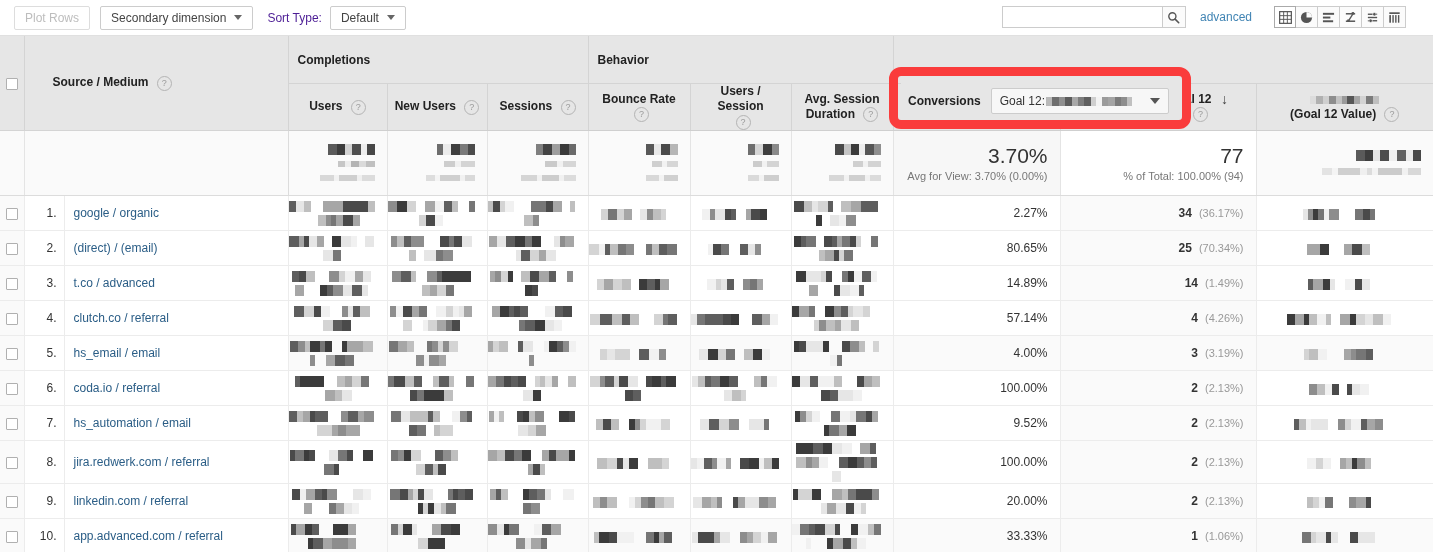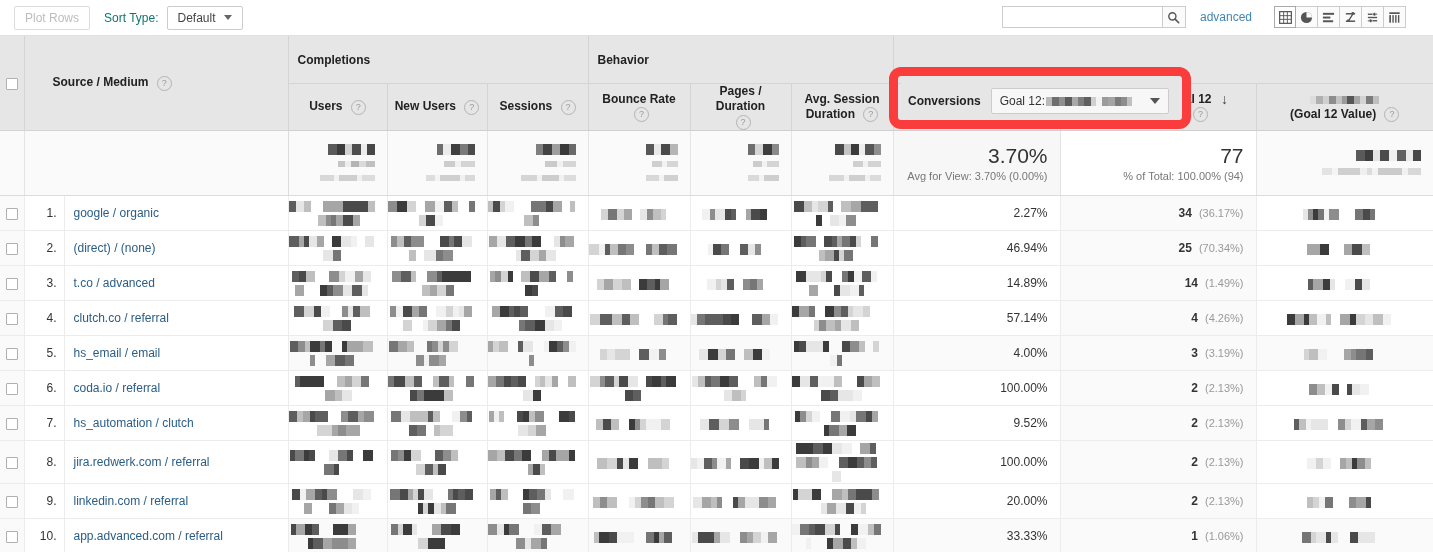--- a/index.html
+++ b/index.html
@@ -26,21 +26,21 @@
     box-sizing:border-box;white-space:nowrap;
   }
   .btn.disabled{color:#bdbdbd;border-color:#ddd;cursor:default;background:#fff;}
   .btn .caret{
     margin-left:8px;width:0;height:0;
     border-left:4px solid transparent;border-right:4px solid transparent;
     border-top:5px solid #666;
   }
   #plot-rows{margin-left:14px;}
   #sec-dim{margin-left:10px;}
-  .sort-label{margin-left:14px;font-size:12px;color:#0f766e;}
+  .sort-label{margin-left:14px;font-size:12px;color:#4c1d95;}
   #sort-type{margin-left:8px;min-width:72px;justify-content:space-between;}
 
   .right-tools{position:absolute;right:27px;top:6px;display:flex;align-items:center;}
   .searchwrap{display:flex;align-items:center;}
   .search-input{
     width:160px;height:22px;border:1px solid #ccc;border-right:none;
     box-sizing:border-box;padding:0 6px;font-size:12px;color:#333;
     font-family:"Liberation Sans",sans-serif;outline:none;background:#fff;
   }
   .search-btn{
@@ -169,20 +169,24 @@
 </head>
 <body>
 
 <div class="app">
 
   <div class="toolbar">
     <div class="btn disabled" id="plot-rows">
       <span>Plot Rows</span>
     </div>
 
+    <div class="btn" id="sec-dim">
+      <span>Secondary dimension</span>
+      <span class="caret"></span>
+    </div>
 
     <span class="sort-label">Sort Type:</span>
 
     <div class="btn" id="sort-type">
       <span>Default</span>
       <span class="caret"></span>
     </div>
 
     <div class="right-tools">
       <div class="searchwrap">
@@ -297,21 +301,21 @@
         </td>
         <td class="colhdr">
           <span>Sessions</span>
           <span class="q">?</span>
         </td>
         <td class="colhdr">
           <span>Bounce Rate</span><br>
           <span class="q">?</span>
         </td>
         <td class="colhdr">
-          <span>Pages / Duration</span><br>
+          <span>Users / Session</span><br>
           <span class="q">?</span>
         </td>
         <td class="colhdr">
           <span>Avg. Session</span><br>
           <span>Duration</span>
           <span class="q">?</span>
         </td>
 
         <td class="colhdr">
           <span class="mos">
@@ -421,28 +425,28 @@
             <td class="num" style="text-align: center;"><span class="mos"><i style="width: 7px; height: 11px; background: rgb(212, 212, 212);"></i><i style="width: 9px; height: 11px; background: rgb(118, 118, 118);"></i><i style="width: 7px; height: 11px; background: rgb(212, 212, 212);"></i><i style="width: 8px; height: 11px; background: rgb(166, 166, 166);"></i><i style="width: 8px; height: 11px; background: transparent;"></i><i style="width: 7px; height: 11px; background: rgb(230, 230, 230);"></i><i style="width: 6px; height: 11px; background: rgb(141, 141, 141);"></i><i style="width: 8px; height: 11px; background: rgb(191, 191, 191);"></i><i style="width: 5px; height: 11px; background: rgb(212, 212, 212);"></i></span></td>
             <td class="num" style="text-align: center;"><span class="mos"><i style="width: 8px; height: 11px; background: rgb(241, 241, 241);"></i><i style="width: 5px; height: 11px; background: rgb(141, 141, 141);"></i><i style="width: 10px; height: 11px; background: rgb(230, 230, 230);"></i><i style="width: 6px; height: 11px; background: rgb(74, 74, 74);"></i><i style="width: 5px; height: 11px; background: rgb(94, 94, 94);"></i><i style="width: 10px; height: 11px; background: transparent;"></i><i style="width: 5px; height: 11px; background: rgb(166, 166, 166);"></i><i style="width: 9px; height: 11px; background: rgb(74, 74, 74);"></i><i style="width: 7px; height: 11px; background: rgb(59, 59, 59);"></i></span></td>
             <td class="num" style="text-align: center;"><span class="mos"><i style="width: 10px; height: 11px; background: rgb(74, 74, 74);"></i><i style="width: 8px; height: 11px; background: rgb(191, 191, 191);"></i><i style="width: 6px; height: 11px; background: rgb(230, 230, 230);"></i><i style="width: 10px; height: 11px; background: rgb(212, 212, 212);"></i><i style="width: 5px; height: 11px; background: rgb(94, 94, 94);"></i><i style="width: 8px; height: 11px; background: transparent;"></i><i style="width: 10px; height: 11px; background: rgb(191, 191, 191);"></i><i style="width: 10px; height: 11px; background: rgb(166, 166, 166);"></i><i style="width: 10px; height: 11px; background: rgb(94, 94, 94);"></i><i style="width: 7px; height: 11px; background: rgb(94, 94, 94);"></i><i style="width: 6px; height: 11px; background: rgb(59, 59, 59);"></i><i style="width: 8px; height: 11px; background: transparent;"></i><i style="width: 9px; height: 11px; background: rgb(230, 230, 230);"></i><i style="width: 7px; height: 11px; background: rgb(241, 241, 241);"></i><i style="width: 10px; height: 11px; background: rgb(141, 141, 141);"></i></span></td>
             <td class="num">2.27%</td>
             <td class="num alt"><span class="strong">34</span><span class="pct">(36.17%)</span></td>
             <td class="num" style="text-align: center; border-right: none;"><span class="mos"><i style="width: 5px; height: 11px; background: rgb(230, 230, 230);"></i><i style="width: 5px; height: 11px; background: rgb(141, 141, 141);"></i><i style="width: 5px; height: 11px; background: rgb(59, 59, 59);"></i><i style="width: 6px; height: 11px; background: rgb(118, 118, 118);"></i><i style="width: 5px; height: 11px; background: rgb(241, 241, 241);"></i><i style="width: 10px; height: 11px; background: rgb(141, 141, 141);"></i><i style="width: 16px; height: 11px; background: transparent;"></i><i style="width: 8px; height: 11px; background: rgb(118, 118, 118);"></i><i style="width: 7px; height: 11px; background: rgb(74, 74, 74);"></i><i style="width: 5px; height: 11px; background: rgb(118, 118, 118);"></i></span></td>
           </tr>
           <tr class="drow">
             <td class="chk"><input type="checkbox" style=""></td>
             <td class="idx">2.</td>
-            <td class="dim"><a>(direct) / (none)</a></td>
+            <td class="dim"><a>(direct) / (email)</a></td>
             <td class="num" style="text-align: center;"><span class="mos"><i style="width: 10px; height: 11px; background: rgb(94, 94, 94);"></i><i style="width: 5px; height: 11px; background: rgb(166, 166, 166);"></i><i style="width: 5px; height: 11px; background: rgb(74, 74, 74);"></i><i style="width: 8px; height: 11px; background: rgb(230, 230, 230);"></i><i style="width: 7px; height: 11px; background: rgb(166, 166, 166);"></i><i style="width: 8px; height: 11px; background: transparent;"></i><i style="width: 9px; height: 11px; background: rgb(59, 59, 59);"></i><i style="width: 10px; height: 11px; background: rgb(230, 230, 230);"></i><i style="width: 6px; height: 11px; background: rgb(241, 241, 241);"></i><i style="width: 8px; height: 11px; background: transparent;"></i><i style="width: 9px; height: 11px; background: rgb(230, 230, 230);"></i><i style="width: 10px; height: 11px; background: rgb(230, 230, 230);"></i><i style="width: 8px; height: 11px; background: rgb(118, 118, 118);"></i></span></td>
             <td class="num" style="text-align: center;"><span class="mos"><i style="width: 6px; height: 11px; background: rgb(141, 141, 141);"></i><i style="width: 7px; height: 11px; background: rgb(191, 191, 191);"></i><i style="width: 7px; height: 11px; background: rgb(94, 94, 94);"></i><i style="width: 6px; height: 11px; background: rgb(141, 141, 141);"></i><i style="width: 7px; height: 11px; background: rgb(141, 141, 141);"></i><i style="width: 16px; height: 11px; background: transparent;"></i><i style="width: 9px; height: 11px; background: rgb(74, 74, 74);"></i><i style="width: 5px; height: 11px; background: rgb(118, 118, 118);"></i><i style="width: 8px; height: 11px; background: rgb(74, 74, 74);"></i><i style="width: 10px; height: 11px; background: rgb(230, 230, 230);"></i><i style="width: 7px; height: 11px; background: rgb(191, 191, 191);"></i><i style="width: 8px; height: 11px; background: transparent;"></i><i style="width: 6px; height: 11px; background: rgb(230, 230, 230);"></i><i style="width: 6px; height: 11px; background: rgb(230, 230, 230);"></i><i style="width: 7px; height: 11px; background: rgb(118, 118, 118);"></i><i style="width: 10px; height: 11px; background: rgb(141, 141, 141);"></i></span></td>
             <td class="num" style="text-align: center;"><span class="mos"><i style="width: 8px; height: 11px; background: rgb(166, 166, 166);"></i><i style="width: 9px; height: 11px; background: rgb(230, 230, 230);"></i><i style="width: 9px; height: 11px; background: rgb(94, 94, 94);"></i><i style="width: 10px; height: 11px; background: rgb(59, 59, 59);"></i><i style="width: 7px; height: 11px; background: rgb(118, 118, 118);"></i><i style="width: 9px; height: 11px; background: rgb(59, 59, 59);"></i><i style="width: 13px; height: 11px; background: transparent;"></i><i style="width: 6px; height: 11px; background: rgb(230, 230, 230);"></i><i style="width: 5px; height: 11px; background: rgb(141, 141, 141);"></i><i style="width: 9px; height: 11px; background: rgb(166, 166, 166);"></i><i style="width: 9px; height: 11px; background: transparent;"></i><i style="width: 5px; height: 11px; background: rgb(230, 230, 230);"></i><i style="width: 9px; height: 11px; background: rgb(94, 94, 94);"></i><i style="width: 9px; height: 11px; background: rgb(212, 212, 212);"></i><i style="width: 7px; height: 11px; background: rgb(166, 166, 166);"></i><i style="width: 10px; height: 11px; background: rgb(230, 230, 230);"></i></span></td>
             <td class="num" style="text-align: center;"><span class="mos"><i style="width: 10px; height: 11px; background: rgb(212, 212, 212);"></i><i style="width: 6px; height: 11px; background: rgb(241, 241, 241);"></i><i style="width: 5px; height: 11px; background: rgb(94, 94, 94);"></i><i style="width: 8px; height: 11px; background: rgb(191, 191, 191);"></i><i style="width: 8px; height: 11px; background: rgb(118, 118, 118);"></i><i style="width: 8px; height: 11px; background: rgb(141, 141, 141);"></i><i style="width: 12px; height: 11px; background: transparent;"></i><i style="width: 6px; height: 11px; background: rgb(118, 118, 118);"></i><i style="width: 7px; height: 11px; background: rgb(191, 191, 191);"></i><i style="width: 8px; height: 11px; background: rgb(94, 94, 94);"></i><i style="width: 10px; height: 11px; background: rgb(118, 118, 118);"></i></span></td>
             <td class="num" style="text-align: center;"><span class="mos"><i style="width: 5px; height: 11px; background: rgb(241, 241, 241);"></i><i style="width: 8px; height: 11px; background: rgb(74, 74, 74);"></i><i style="width: 8px; height: 11px; background: rgb(118, 118, 118);"></i><i style="width: 11px; height: 11px; background: transparent;"></i><i style="width: 8px; height: 11px; background: rgb(94, 94, 94);"></i><i style="width: 7px; height: 11px; background: rgb(230, 230, 230);"></i><i style="width: 6px; height: 11px; background: rgb(141, 141, 141);"></i></span></td>
             <td class="num" style="text-align: center;"><span class="mos"><i style="width: 7px; height: 11px; background: rgb(59, 59, 59);"></i><i style="width: 5px; height: 11px; background: rgb(94, 94, 94);"></i><i style="width: 10px; height: 11px; background: rgb(118, 118, 118);"></i><i style="width: 8px; height: 11px; background: transparent;"></i><i style="width: 8px; height: 11px; background: rgb(74, 74, 74);"></i><i style="width: 5px; height: 11px; background: rgb(94, 94, 94);"></i><i style="width: 5px; height: 11px; background: rgb(166, 166, 166);"></i><i style="width: 8px; height: 11px; background: rgb(118, 118, 118);"></i><i style="width: 6px; height: 11px; background: rgb(74, 74, 74);"></i><i style="width: 5px; height: 11px; background: rgb(212, 212, 212);"></i><i style="width: 10px; height: 11px; background: transparent;"></i><i style="width: 7px; height: 11px; background: rgb(118, 118, 118);"></i><i style="width: 6px; height: 11px; background: rgb(191, 191, 191);"></i><i style="width: 9px; height: 11px; background: rgb(166, 166, 166);"></i><i style="width: 5px; height: 11px; background: rgb(74, 74, 74);"></i><i style="width: 5px; height: 11px; background: rgb(212, 212, 212);"></i><i style="width: 9px; height: 11px; background: rgb(118, 118, 118);"></i></span></td>
-            <td class="num">46.94%</td>
+            <td class="num">80.65%</td>
             <td class="num alt"><span class="strong">25</span><span class="pct">(70.34%)</span></td>
             <td class="num" style="text-align: center; border-right: none;"><span class="mos"><i style="width: 8px; height: 11px; background: rgb(166, 166, 166);"></i><i style="width: 5px; height: 11px; background: rgb(166, 166, 166);"></i><i style="width: 9px; height: 11px; background: rgb(59, 59, 59);"></i><i style="width: 15px; height: 11px; background: transparent;"></i><i style="width: 8px; height: 11px; background: rgb(166, 166, 166);"></i><i style="width: 10px; height: 11px; background: rgb(74, 74, 74);"></i><i style="width: 8px; height: 11px; background: rgb(191, 191, 191);"></i></span></td>
           </tr>
           <tr class="drow">
             <td class="chk"><input type="checkbox" style=""></td>
             <td class="idx">3.</td>
             <td class="dim"><a>t.co / advanced</a></td>
             <td class="num" style="text-align: center;"><span class="mos"><i style="width: 7px; height: 11px; background: rgb(94, 94, 94);"></i><i style="width: 7px; height: 11px; background: rgb(74, 74, 74);"></i><i style="width: 9px; height: 11px; background: rgb(191, 191, 191);"></i><i style="width: 14px; height: 11px; background: transparent;"></i><i style="width: 10px; height: 11px; background: rgb(141, 141, 141);"></i><i style="width: 6px; height: 11px; background: rgb(212, 212, 212);"></i><i style="width: 10px; height: 11px; background: rgb(241, 241, 241);"></i><i style="width: 8px; height: 11px; background: rgb(166, 166, 166);"></i><i style="width: 8px; height: 11px; background: rgb(230, 230, 230);"></i><i style="width: 9px; height: 11px; background: rgb(166, 166, 166);"></i><i style="width: 16px; height: 11px; background: transparent;"></i><i style="width: 7px; height: 11px; background: rgb(59, 59, 59);"></i><i style="width: 6px; height: 11px; background: rgb(94, 94, 94);"></i><i style="width: 10px; height: 11px; background: rgb(141, 141, 141);"></i><i style="width: 9px; height: 11px; background: rgb(230, 230, 230);"></i><i style="width: 10px; height: 11px; background: rgb(94, 94, 94);"></i><i style="width: 6px; height: 11px; background: rgb(230, 230, 230);"></i></span></td>
             <td class="num" style="text-align: center;"><span class="mos"><i style="width: 9px; height: 11px; background: rgb(141, 141, 141);"></i><i style="width: 10px; height: 11px; background: rgb(94, 94, 94);"></i><i style="width: 5px; height: 11px; background: rgb(191, 191, 191);"></i><i style="width: 11px; height: 11px; background: transparent;"></i><i style="width: 10px; height: 11px; background: rgb(141, 141, 141);"></i><i style="width: 5px; height: 11px; background: rgb(94, 94, 94);"></i><i style="width: 10px; height: 11px; background: rgb(59, 59, 59);"></i><i style="width: 9px; height: 11px; background: rgb(59, 59, 59);"></i><i style="width: 10px; height: 11px; background: rgb(59, 59, 59);"></i><i style="width: 13px; height: 11px; background: transparent;"></i><i style="width: 8px; height: 11px; background: rgb(191, 191, 191);"></i><i style="width: 7px; height: 11px; background: rgb(166, 166, 166);"></i><i style="width: 9px; height: 11px; background: rgb(212, 212, 212);"></i><i style="width: 8px; height: 11px; background: rgb(118, 118, 118);"></i></span></td>
             <td class="num" style="text-align: center;"><span class="mos"><i style="width: 5px; height: 11px; background: rgb(166, 166, 166);"></i><i style="width: 6px; height: 11px; background: rgb(141, 141, 141);"></i><i style="width: 7px; height: 11px; background: rgb(212, 212, 212);"></i><i style="width: 5px; height: 11px; background: rgb(59, 59, 59);"></i><i style="width: 8px; height: 11px; background: transparent;"></i><i style="width: 9px; height: 11px; background: rgb(191, 191, 191);"></i><i style="width: 9px; height: 11px; background: rgb(74, 74, 74);"></i><i style="width: 10px; height: 11px; background: rgb(166, 166, 166);"></i><i style="width: 7px; height: 11px; background: rgb(94, 94, 94);"></i><i style="width: 11px; height: 11px; background: transparent;"></i><i style="width: 6px; height: 11px; background: rgb(141, 141, 141);"></i><i style="width: 7px; height: 11px; background: rgb(59, 59, 59);"></i><i style="width: 6px; height: 11px; background: rgb(74, 74, 74);"></i></span></td>
@@ -491,21 +495,21 @@
             <td class="num" style="text-align: center;"><span class="mos"><i style="width: 10px; height: 11px; background: rgb(212, 212, 212);"></i><i style="width: 5px; height: 11px; background: rgb(141, 141, 141);"></i><i style="width: 9px; height: 11px; background: rgb(94, 94, 94);"></i><i style="width: 5px; height: 11px; background: rgb(212, 212, 212);"></i><i style="width: 9px; height: 11px; background: rgb(74, 74, 74);"></i><i style="width: 10px; height: 11px; background: rgb(230, 230, 230);"></i><i style="width: 8px; height: 11px; background: transparent;"></i><i style="width: 6px; height: 11px; background: rgb(74, 74, 74);"></i><i style="width: 9px; height: 11px; background: rgb(59, 59, 59);"></i><i style="width: 5px; height: 11px; background: rgb(94, 94, 94);"></i><i style="width: 10px; height: 11px; background: rgb(59, 59, 59);"></i><i style="width: 8px; height: 11px; background: rgb(74, 74, 74);"></i><i style="width: 8px; height: 11px; background: rgb(94, 94, 94);"></i></span></td>
             <td class="num" style="text-align: center;"><span class="mos"><i style="width: 6px; height: 11px; background: rgb(230, 230, 230);"></i><i style="width: 7px; height: 11px; background: rgb(191, 191, 191);"></i><i style="width: 6px; height: 11px; background: rgb(94, 94, 94);"></i><i style="width: 9px; height: 11px; background: rgb(118, 118, 118);"></i><i style="width: 9px; height: 11px; background: rgb(59, 59, 59);"></i><i style="width: 9px; height: 11px; background: rgb(94, 94, 94);"></i><i style="width: 16px; height: 11px; background: transparent;"></i><i style="width: 7px; height: 11px; background: rgb(191, 191, 191);"></i><i style="width: 6px; height: 11px; background: rgb(118, 118, 118);"></i><i style="width: 10px; height: 11px; background: rgb(241, 241, 241);"></i><i style="width: 8px; height: 11px; background: rgb(230, 230, 230);"></i><i style="width: 9px; height: 11px; background: rgb(191, 191, 191);"></i><i style="width: 5px; height: 11px; background: rgb(212, 212, 212);"></i></span></td>
             <td class="num" style="text-align: center;"><span class="mos"><i style="width: 8px; height: 11px; background: rgb(59, 59, 59);"></i><i style="width: 10px; height: 11px; background: rgb(230, 230, 230);"></i><i style="width: 8px; height: 11px; background: rgb(94, 94, 94);"></i><i style="width: 7px; height: 11px; background: rgb(241, 241, 241);"></i><i style="width: 9px; height: 11px; background: rgb(241, 241, 241);"></i><i style="width: 8px; height: 11px; background: rgb(191, 191, 191);"></i><i style="width: 15px; height: 11px; background: transparent;"></i><i style="width: 7px; height: 11px; background: rgb(74, 74, 74);"></i><i style="width: 8px; height: 11px; background: rgb(166, 166, 166);"></i><i style="width: 8px; height: 11px; background: rgb(191, 191, 191);"></i><i style="width: 10px; height: 11px; background: transparent;"></i><i style="width: 9px; height: 11px; background: rgb(74, 74, 74);"></i><i style="width: 8px; height: 11px; background: rgb(94, 94, 94);"></i><i style="width: 8px; height: 11px; background: rgb(230, 230, 230);"></i><i style="width: 7px; height: 11px; background: rgb(230, 230, 230);"></i><i style="width: 9px; height: 11px; background: rgb(241, 241, 241);"></i></span></td>
             <td class="num">100.00%</td>
             <td class="num alt"><span class="strong">2</span><span class="pct">(2.13%)</span></td>
             <td class="num" style="text-align: center; border-right: none;"><span class="mos"><i style="width: 8px; height: 11px; background: rgb(141, 141, 141);"></i><i style="width: 8px; height: 11px; background: rgb(191, 191, 191);"></i><i style="width: 7px; height: 11px; background: rgb(241, 241, 241);"></i><i style="width: 7px; height: 11px; background: rgb(74, 74, 74);"></i><i style="width: 8px; height: 11px; background: transparent;"></i><i style="width: 5px; height: 11px; background: rgb(74, 74, 74);"></i><i style="width: 8px; height: 11px; background: rgb(230, 230, 230);"></i><i style="width: 9px; height: 11px; background: rgb(241, 241, 241);"></i></span></td>
           </tr>
           <tr class="drow">
             <td class="chk"><input type="checkbox" style=""></td>
             <td class="idx">7.</td>
-            <td class="dim"><a>hs_automation / clutch</a></td>
+            <td class="dim"><a>hs_automation / email</a></td>
             <td class="num" style="text-align: center;"><span class="mos"><i style="width: 8px; height: 11px; background: rgb(94, 94, 94);"></i><i style="width: 6px; height: 11px; background: rgb(191, 191, 191);"></i><i style="width: 7px; height: 11px; background: rgb(166, 166, 166);"></i><i style="width: 5px; height: 11px; background: rgb(74, 74, 74);"></i><i style="width: 5px; height: 11px; background: rgb(94, 94, 94);"></i><i style="width: 8px; height: 11px; background: rgb(94, 94, 94);"></i><i style="width: 13px; height: 11px; background: transparent;"></i><i style="width: 7px; height: 11px; background: rgb(141, 141, 141);"></i><i style="width: 10px; height: 11px; background: rgb(94, 94, 94);"></i><i style="width: 6px; height: 11px; background: rgb(166, 166, 166);"></i><i style="width: 10px; height: 11px; background: rgb(141, 141, 141);"></i><i style="width: 14px; height: 11px; background: transparent;"></i><i style="width: 7px; height: 11px; background: rgb(212, 212, 212);"></i><i style="width: 8px; height: 11px; background: rgb(212, 212, 212);"></i><i style="width: 6px; height: 11px; background: rgb(166, 166, 166);"></i><i style="width: 8px; height: 11px; background: rgb(141, 141, 141);"></i><i style="width: 5px; height: 11px; background: rgb(166, 166, 166);"></i><i style="width: 9px; height: 11px; background: rgb(166, 166, 166);"></i></span></td>
             <td class="num" style="text-align: center;"><span class="mos"><i style="width: 10px; height: 11px; background: rgb(118, 118, 118);"></i><i style="width: 9px; height: 11px; background: rgb(230, 230, 230);"></i><i style="width: 9px; height: 11px; background: rgb(191, 191, 191);"></i><i style="width: 9px; height: 11px; background: rgb(191, 191, 191);"></i><i style="width: 5px; height: 11px; background: rgb(94, 94, 94);"></i><i style="width: 7px; height: 11px; background: rgb(191, 191, 191);"></i><i style="width: 12px; height: 11px; background: transparent;"></i><i style="width: 8px; height: 11px; background: rgb(241, 241, 241);"></i><i style="width: 7px; height: 11px; background: rgb(141, 141, 141);"></i><i style="width: 5px; height: 11px; background: rgb(94, 94, 94);"></i><i style="width: 8px; height: 11px; background: rgb(94, 94, 94);"></i><i style="width: 9px; height: 11px; background: rgb(118, 118, 118);"></i><i style="width: 8px; height: 11px; background: transparent;"></i><i style="width: 6px; height: 11px; background: rgb(191, 191, 191);"></i><i style="width: 5px; height: 11px; background: rgb(212, 212, 212);"></i><i style="width: 8px; height: 11px; background: rgb(212, 212, 212);"></i></span></td>
             <td class="num" style="text-align: center;"><span class="mos"><i style="width: 5px; height: 11px; background: rgb(166, 166, 166);"></i><i style="width: 5px; height: 11px; background: rgb(241, 241, 241);"></i><i style="width: 5px; height: 11px; background: rgb(191, 191, 191);"></i><i style="width: 13px; height: 11px; background: transparent;"></i><i style="width: 6px; height: 11px; background: rgb(74, 74, 74);"></i><i style="width: 6px; height: 11px; background: rgb(59, 59, 59);"></i><i style="width: 6px; height: 11px; background: rgb(191, 191, 191);"></i><i style="width: 9px; height: 11px; background: rgb(141, 141, 141);"></i><i style="width: 15px; height: 11px; background: transparent;"></i><i style="width: 10px; height: 11px; background: rgb(59, 59, 59);"></i><i style="width: 6px; height: 11px; background: rgb(74, 74, 74);"></i><i style="width: 10px; height: 11px; background: rgb(230, 230, 230);"></i><i style="width: 8px; height: 11px; background: rgb(212, 212, 212);"></i><i style="width: 10px; height: 11px; background: rgb(166, 166, 166);"></i></span></td>
             <td class="num" style="text-align: center;"><span class="mos"><i style="width: 7px; height: 11px; background: rgb(191, 191, 191);"></i><i style="width: 8px; height: 11px; background: rgb(74, 74, 74);"></i><i style="width: 8px; height: 11px; background: rgb(191, 191, 191);"></i><i style="width: 10px; height: 11px; background: transparent;"></i><i style="width: 6px; height: 11px; background: rgb(59, 59, 59);"></i><i style="width: 5px; height: 11px; background: rgb(141, 141, 141);"></i><i style="width: 6px; height: 11px; background: rgb(212, 212, 212);"></i><i style="width: 10px; height: 11px; background: rgb(241, 241, 241);"></i><i style="width: 5px; height: 11px; background: rgb(241, 241, 241);"></i><i style="width: 9px; height: 11px; background: rgb(212, 212, 212);"></i></span></td>
             <td class="num" style="text-align: center;"><span class="mos"><i style="width: 9px; height: 11px; background: rgb(230, 230, 230);"></i><i style="width: 10px; height: 11px; background: rgb(94, 94, 94);"></i><i style="width: 10px; height: 11px; background: rgb(212, 212, 212);"></i><i style="width: 10px; height: 11px; background: rgb(141, 141, 141);"></i><i style="width: 10px; height: 11px; background: transparent;"></i><i style="width: 10px; height: 11px; background: rgb(230, 230, 230);"></i><i style="width: 5px; height: 11px; background: rgb(230, 230, 230);"></i><i style="width: 5px; height: 11px; background: rgb(118, 118, 118);"></i></span></td>
             <td class="num" style="text-align: center;"><span class="mos"><i style="width: 5px; height: 11px; background: rgb(59, 59, 59);"></i><i style="width: 6px; height: 11px; background: rgb(141, 141, 141);"></i><i style="width: 6px; height: 11px; background: rgb(212, 212, 212);"></i><i style="width: 8px; height: 11px; background: rgb(241, 241, 241);"></i><i style="width: 11px; height: 11px; background: transparent;"></i><i style="width: 9px; height: 11px; background: rgb(118, 118, 118);"></i><i style="width: 10px; height: 11px; background: rgb(241, 241, 241);"></i><i style="width: 6px; height: 11px; background: rgb(230, 230, 230);"></i><i style="width: 10px; height: 11px; background: rgb(118, 118, 118);"></i><i style="width: 6px; height: 11px; background: rgb(74, 74, 74);"></i><i style="width: 6px; height: 11px; background: rgb(166, 166, 166);"></i><i style="width: 8px; height: 11px; background: transparent;"></i><i style="width: 5px; height: 11px; background: rgb(59, 59, 59);"></i><i style="width: 10px; height: 11px; background: rgb(118, 118, 118);"></i><i style="width: 8px; height: 11px; background: rgb(166, 166, 166);"></i><i style="width: 9px; height: 11px; background: rgb(59, 59, 59);"></i></span></td>
             <td class="num">9.52%</td>
             <td class="num alt"><span class="strong">2</span><span class="pct">(2.13%)</span></td>
             <td class="num" style="text-align: center; border-right: none;"><span class="mos"><i style="width: 5px; height: 11px; background: rgb(94, 94, 94);"></i><i style="width: 7px; height: 11px; background: rgb(191, 191, 191);"></i><i style="width: 5px; height: 11px; background: rgb(241, 241, 241);"></i><i style="width: 9px; height: 11px; background: rgb(230, 230, 230);"></i><i style="width: 8px; height: 11px; background: rgb(230, 230, 230);"></i><i style="width: 10px; height: 11px; background: transparent;"></i><i style="width: 7px; height: 11px; background: rgb(141, 141, 141);"></i><i style="width: 6px; height: 11px; background: rgb(212, 212, 212);"></i><i style="width: 10px; height: 11px; background: rgb(241, 241, 241);"></i><i style="width: 6px; height: 11px; background: rgb(94, 94, 94);"></i><i style="width: 8px; height: 11px; background: rgb(166, 166, 166);"></i><i style="width: 8px; height: 11px; background: rgb(141, 141, 141);"></i></span></td>
           </tr>

